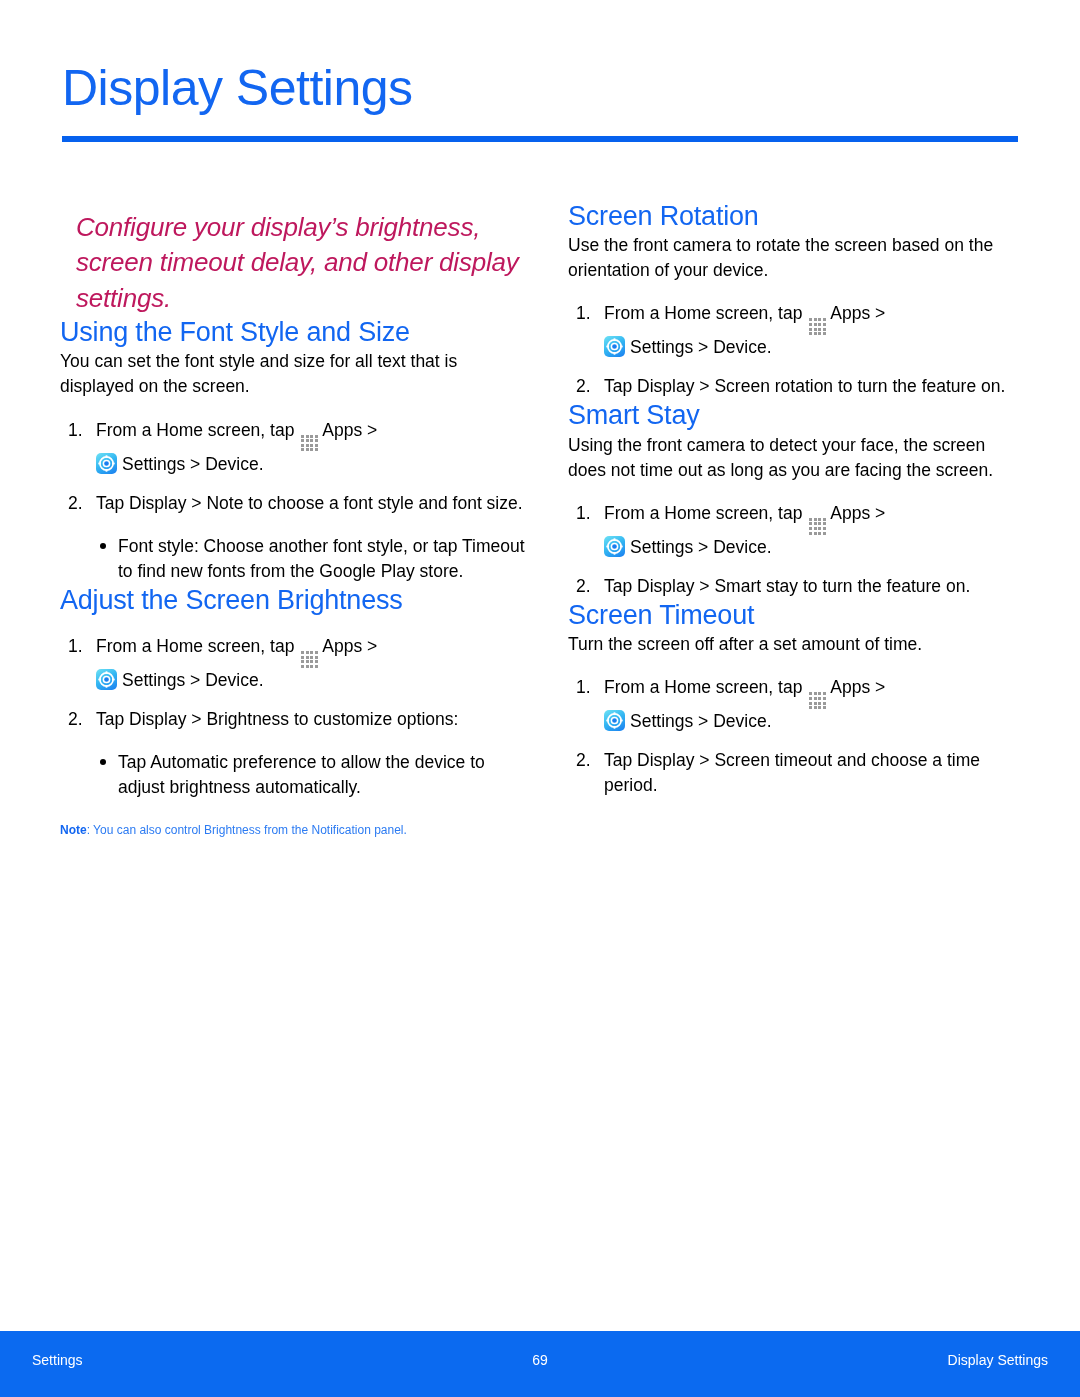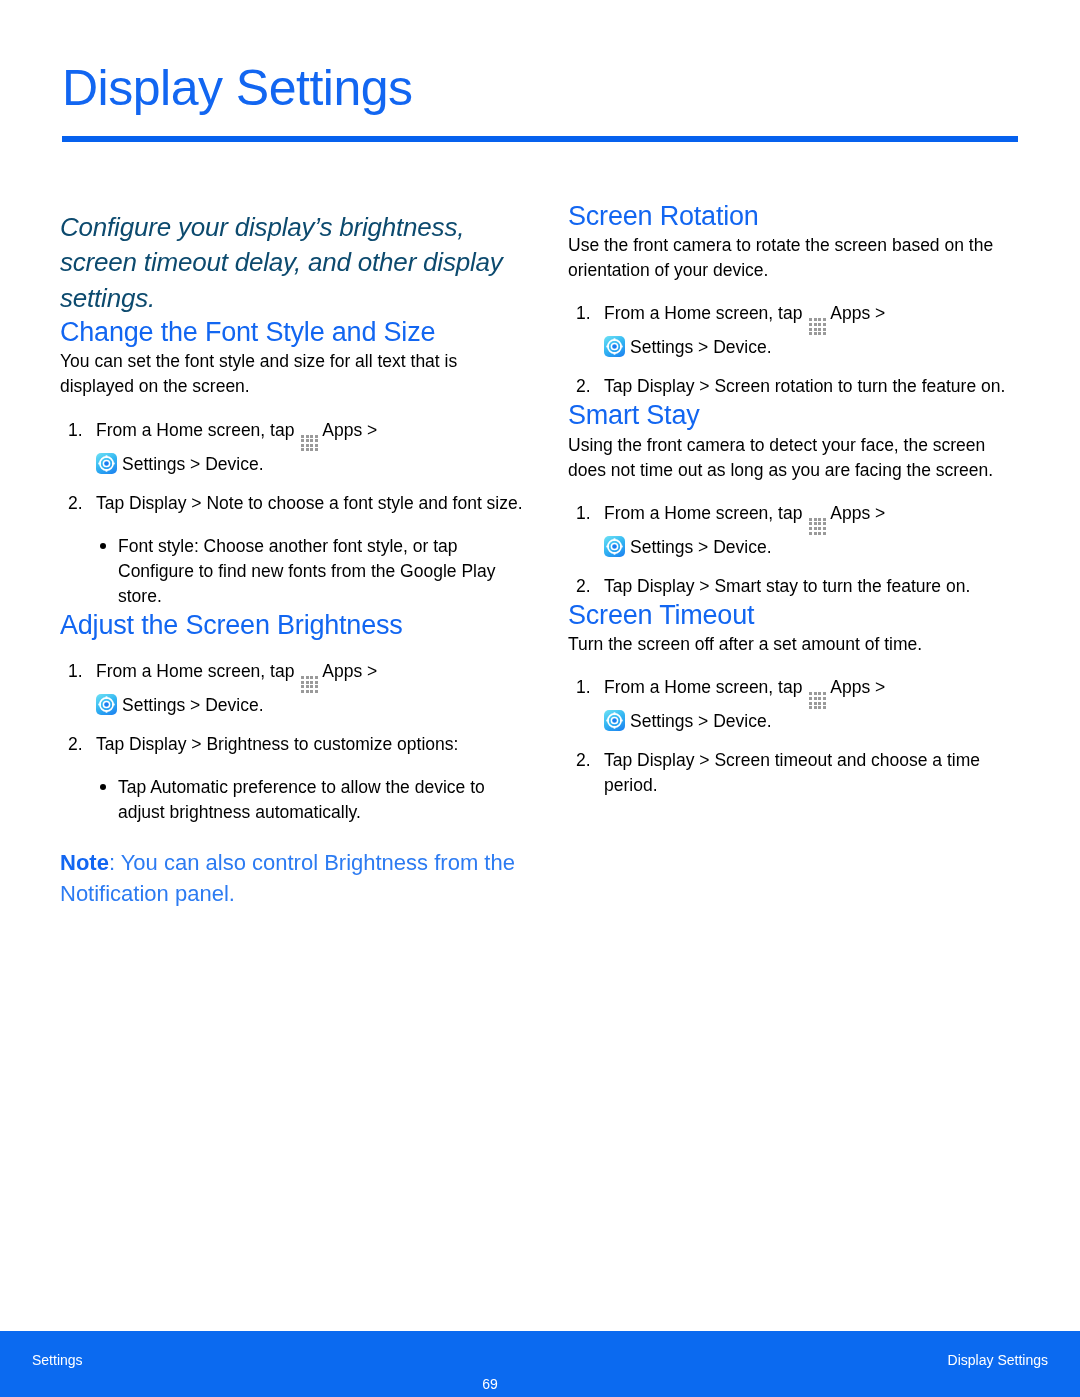--- a/index.html
+++ b/index.html
@@ -52,23 +52,23 @@
     position: absolute;
     top: 0;
   }
   .col-left  { left: 60px;  width: 470px; }
   .col-right { left: 568px; width: 452px; }
 
   
   .intro {
     font-size: 26px;
     font-style: italic;
-    color: #0c4a6e;
+    color: #be185d;
     line-height: 1.36;
-    margin: 10px 0 0 0;
+    margin: 10px 0 0 16px;
     letter-spacing: -0.2px;
   }
 
   
   h2.section-title {
     font-size: 27px;
     font-weight: 400;
     color: #1266F1;
     margin: 0;
     line-height: 1.2;
@@ -129,21 +129,21 @@
     width: 6px;
     height: 6px;
     border-radius: 50%;
     background: #000;
   }
 
   b, strong { font-weight: normal; }
 
   
   .note {
-    font-size: 22px;
+    font-size: 12px;
     line-height: 1.43;
     color: #2C7BF2;
     margin: 22px 0 12px 0;
   }
   .note .note-label { font-weight: bold; color: #1266F1; }
 
   
   .apps-icon {
     width: 17px;
     height: 17px;
@@ -191,38 +191,38 @@
   .footer .f-left,
   .footer .f-center,
   .footer .f-right {
     position: absolute;
     top: 22px;
     font-size: 14px;
     line-height: 1;
     color: #ffffff;
   }
   .footer .f-left   { left: 32px; }
-  .footer .f-center { left: 12px; width: 956px; text-align: center; margin-top: 24px; }
+  .footer .f-center { left: 0; width: 1080px; text-align: center; }
   .footer .f-right  { right: 32px; }
 </style>
 </head>
 <body>
 
 <div class="page-header">
   <h1 class="page-title">Display Settings</h1>
   <div class="title-rule"></div>
 </div>
 
 <div class="columns">
 
   <div class="col col-left">
 
     <p class="intro">Configure your display’s brightness, screen timeout delay, and other display settings.</p>
 
-    <h2 class="section-title sec-gap-top-lg">Change the Font Style and Size</h2>
+    <h2 class="section-title sec-gap-top-lg">Using the Font Style and Size</h2>
     <p class="body">You can set the font style and size for all text that is displayed on the screen.</p>
 
     <ol class="steps">
       <li>
         <span class="num">1.</span>
         <span>From a Home screen, tap</span>
         <span class="apps-icon">
             <i></i>
             <i></i>
             <i></i>
@@ -252,21 +252,21 @@
         <b>&gt;</b>
         <b>Device</b><span>.</span>
       </li>
       <li>
         <span class="num">2.</span><span>Tap </span><b>Display</b><b> &gt; </b><b>Note</b><span> to choose a font style and font size.</span>
       </li>
     </ol>
 
     <ul class="bullets">
       <li>
-        <span class="dot"></span><b>Font style</b><span>: Choose another font style, or tap </span><b>Configure</b><span> to find new fonts from the Google Play store.</span>
+        <span class="dot"></span><b>Font style</b><span>: Choose another font style, or tap </span><b>Timeout</b><span> to find new fonts from the Google Play store.</span>
       </li>
     </ul>
 
     <h2 class="section-title sec-gap-top-lg">Adjust the Screen Brightness</h2>
 
     <ol class="steps">
       <li>
         <span class="num">1.</span>
         <span>From a Home screen, tap</span>
         <span class="apps-icon">

